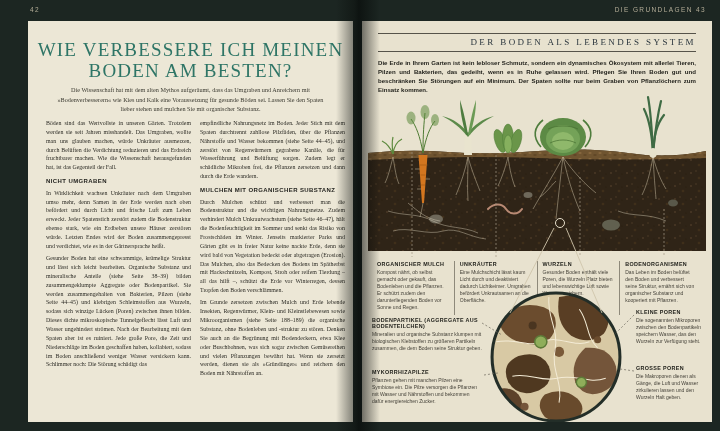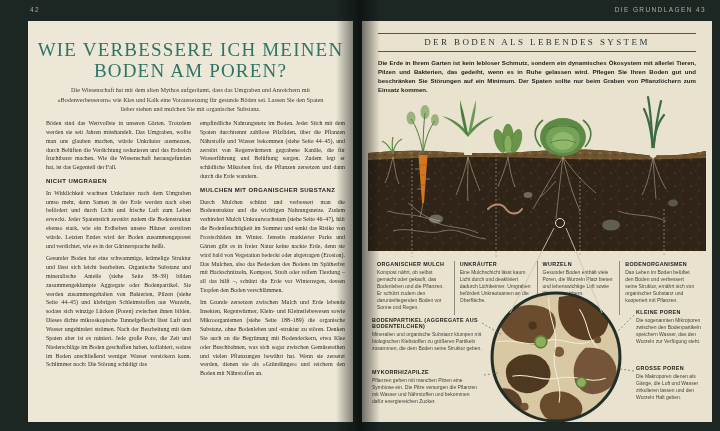--- a/index.html
+++ b/index.html
@@ -51,21 +51,21 @@
   .lp-col h3 {
     font-family:"Liberation Sans", sans-serif;
     font-size:6px; letter-spacing:.4px; font-weight:bold;
     color:#1f1f1b; margin:5px 0 2.5px;
   }
 
   
   .rp-header {
     position:absolute; top:12px; left:16px; right:16px;
     border-top:1px solid #56534a; border-bottom:1px solid #56534a;
-    padding:3px 0 4px; text-align:center;
+    padding:3px 0 4px; text-align:right;
     font-size:9px; letter-spacing:2.4px; color:#2a353d;
   }
   .rp-intro {
     position:absolute; top:37px; left:16px; right:16px;
     font-family:"Liberation Sans", sans-serif; font-weight:bold;
     font-size:6.1px; line-height:1.5; color:#23231d; text-align:justify;
   }
   .rp-illustration { position:absolute; left:6px; top:70px; width:338px; height:166px; }
 
   .rp-labels {
@@ -94,21 +94,21 @@
 </style>
 </head>
 <body>
 
 <div>
 
   <div class="running-head" id="rh-left">42</div>
   <div class="running-head" id="rh-right">DIE GRUNDLAGEN 43</div>
 
   <div class="page left">
-    <h1 class="lp-title"><span>WIE VERBESSERE ICH MEINEN</span><br><span>BODEN AM POREN?</span></h1>
+    <h1 class="lp-title"><span>WIE VERBESSERE ICH MEINEN</span><br><span>BODEN AM BESTEN?</span></h1>
 
     <p class="lp-intro">Die Wissenschaft hat mit dem alten Mythos aufgeräumt, dass das Umgraben und Anreichern mit »Bodenverbesserern« wie Kies und Kalk eine Voraussetzung für gesunde Böden sei. Lassen Sie den Spaten lieber stehen und mulchen Sie mit organischer Substanz.</p>
 
     <div class="lp-col" id="col1">
       <p>Böden sind das Wertvollste in unseren Gärten. Trotzdem werden sie seit Jahren misshandelt. Das Umgraben, wollte man uns glauben machen, würde Unkräuter ausmerzen, durch Belüften die Verdichtung reduzieren und das Erdreich fruchtbarer machen. Wie die Wissenschaft herausgefunden hat, ist das Gegenteil der Fall.</p>
       <h3>NICHT UMGRABEN</h3>
       <p>In Wirklichkeit wachsen Unkräuter nach dem Umgraben umso mehr, denn Samen in der Erde werden nach oben befördert und durch Licht und frische Luft zum Leben erweckt. Jeder Spatenstich zerstört zudem die Bodenstruktur ebenso stark, wie ein Erdbeben unsere Häuser zerstören würde. Letzten Endes wird der Boden zusammengepresst und verdichtet, wie es in der Gärtnersprache heißt.</p>
       <p>Gesunder Boden hat eine schwammige, krümelige Struktur und lässt sich leicht bearbeiten. Organische Substanz und mineralische Anteile (siehe Seite 38–39) bilden zusammengeklumpte Aggregate oder Bodenpartikel. Sie werden zusammengehalten von Bakterien, Pilzen (siehe Seite 44–45) und klebrigen Schleimstoffen aus Wurzeln, sodass sich winzige Lücken (Poren) zwischen ihnen bilden. Dieses dichte mikroskopische Tunnelgeflecht lässt Luft und Wasser ungehindert strömen. Nach der Bearbeitung mit dem Spaten aber ist es ruiniert. Jede große Pore, die Zeit und Niederschläge im Boden geschaffen haben, kollabiert, sodass im Boden anschließend weniger Wasser versickern kann. Schlimmer noch: Die Störung schädigt das</p>
     </div>
 

